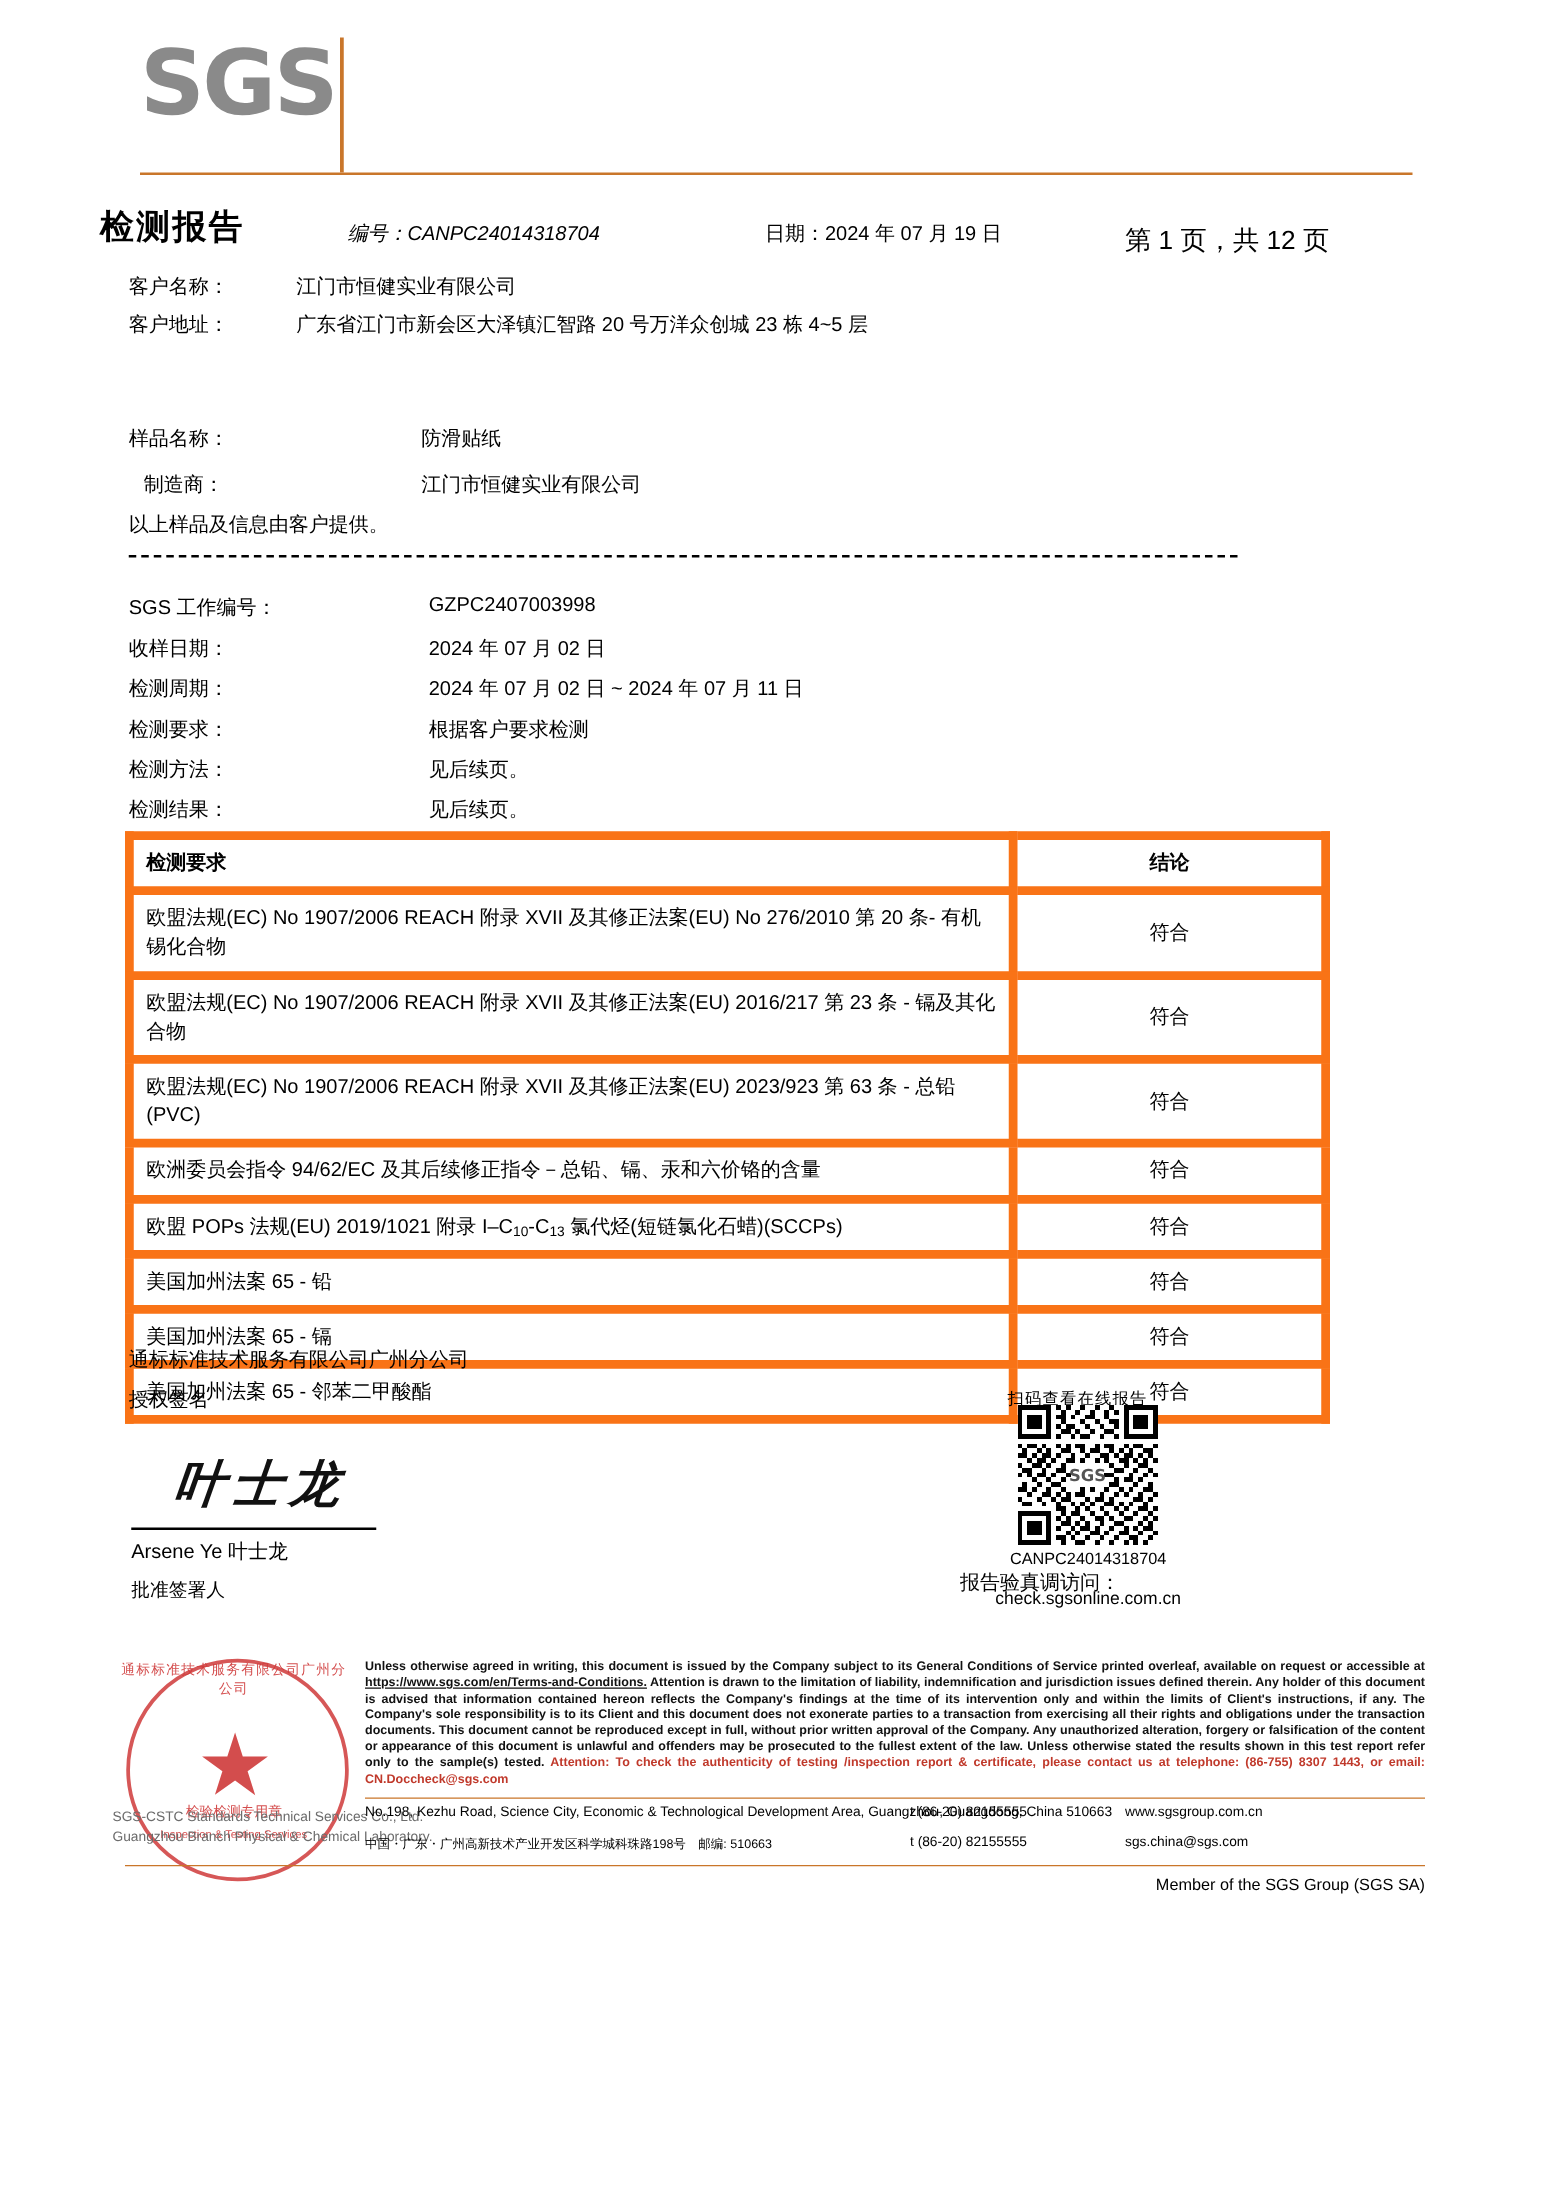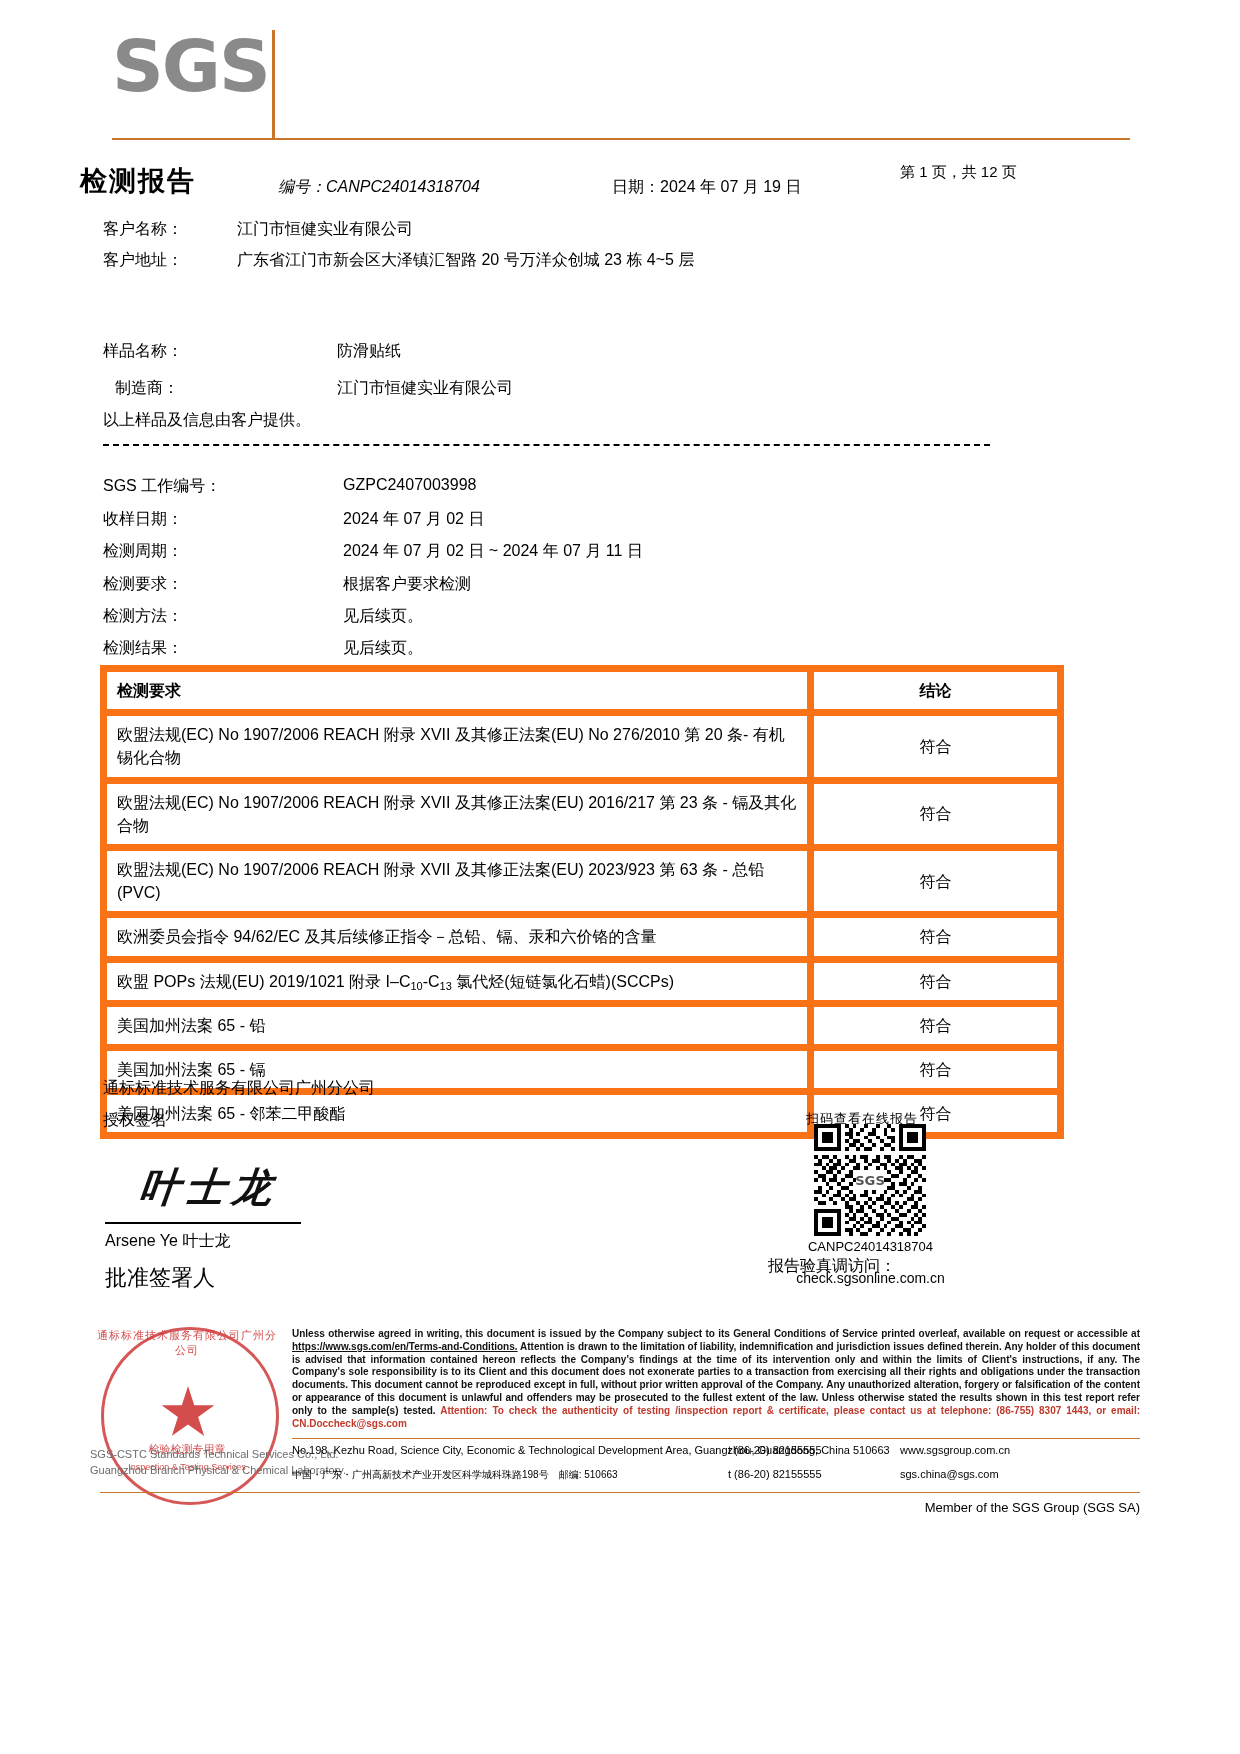--- a/index.html
+++ b/index.html
@@ -69,22 +69,22 @@
   }
   .hdr-date {
     position: absolute;
     left: 612px;
     top: 177px;
     font-size: 16px;
   }
   .hdr-page {
     position: absolute;
     left: 900px;
-    top: 163px;
-    font-size: 15px;
+    top: 178px;
+    font-size: 21px;
   }
 
   
   .lbl {
     position: absolute;
     font-size: 16px;
   }
   .val {
     position: absolute;
     font-size: 16px;
@@ -185,21 +185,21 @@
   .signer-name {
     position: absolute;
     left: 105px;
     top: 1231px;
     font-size: 16px;
   }
   .signer-role {
     position: absolute;
     left: 105px;
     top: 1263px;
-    font-size: 22px;
+    font-size: 15px;
   }
 
   
   .qr-caption {
     position: absolute;
     left: 806px;
     top: 1110px;
     font-size: 13px;
     letter-spacing: 1px;
   }

